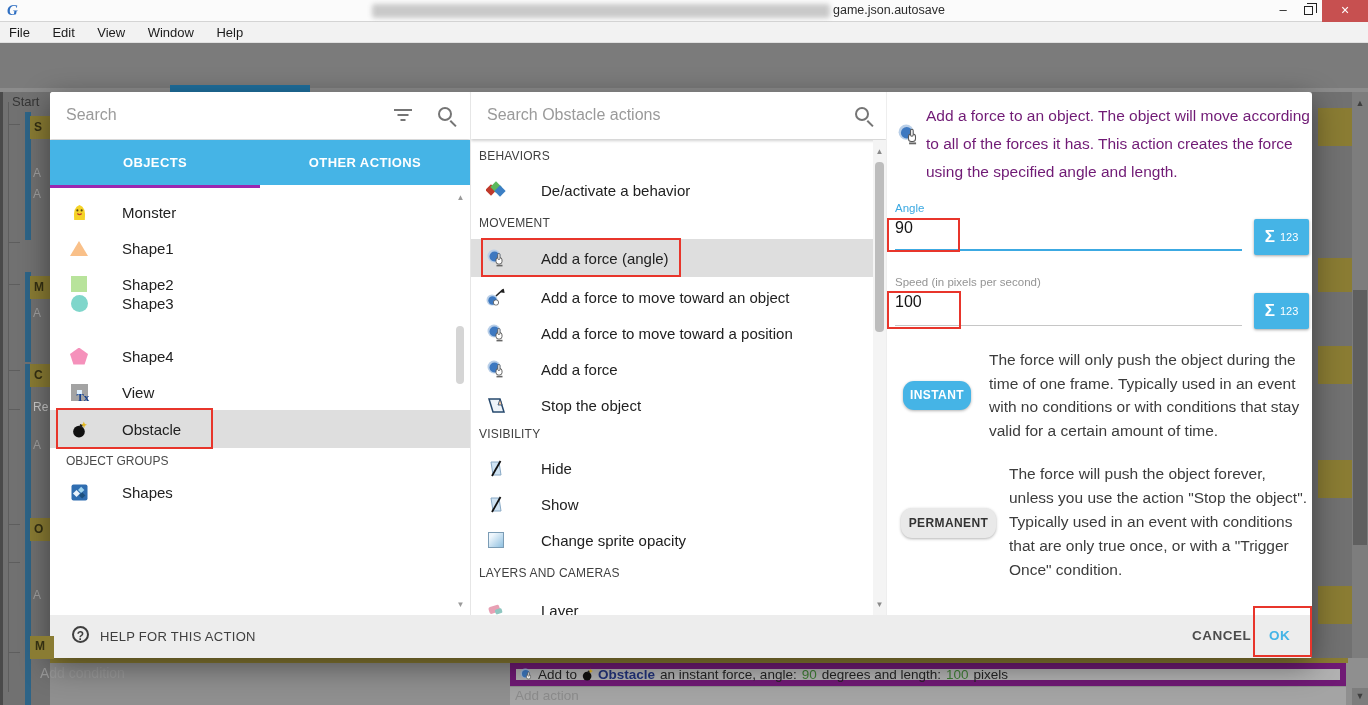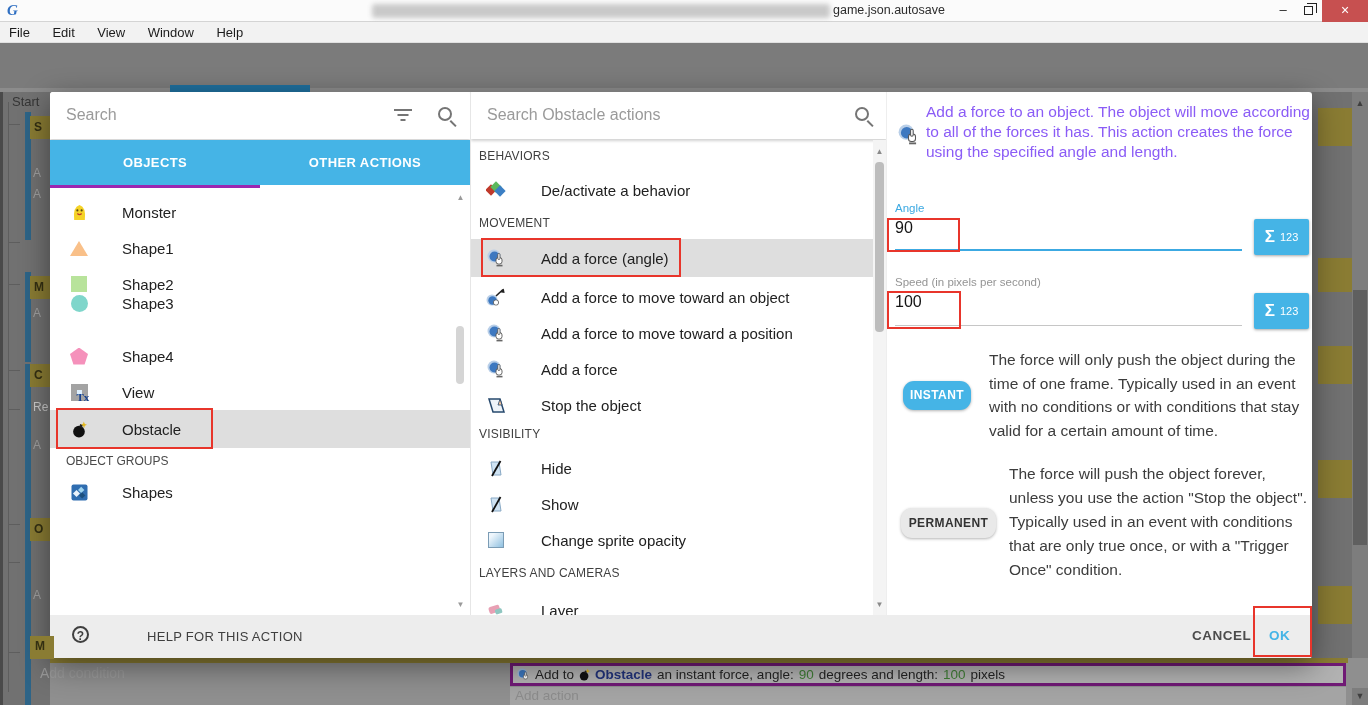--- a/index.html
+++ b/index.html
@@ -42,21 +42,21 @@
 
   .events-right { position:absolute; left:1312px; top:92px; width:56px; height:613px; background:#717171; }
   .olive { position:absolute; left:6px; width:34px; background:#8a7c33; }
   .vscroll { position:absolute; left:40px; top:0; width:16px; height:613px; background:#7d7d7d; }
   .vscroll .arr { position:absolute; left:0; width:16px; height:16px; color:#3f3f3f; font-size:9px; text-align:center; line-height:16px; }
   .vscroll .thumb { position:absolute; left:1px; width:14px; background:#5f5f5f; }
 
   .events-bottom { position:absolute; left:50px; top:658px; width:1318px; height:47px; background:#8f8f8f; }
   .olive-strip { position:absolute; left:0; top:0; width:1298px; height:5px; background:#8a7c33; }
   .add-condition { position:absolute; left:-10px; top:7px; font-size:14px; color:#9a9a9a; }
-  .event-row { position:absolute; left:460px; top:5px; width:836px; height:23px; background:#b2b2b2; border:3px solid #701a75; display:flex; align-items:center; gap:5px; padding-left:4px; font-size:13.5px; color:#242424; white-space:nowrap; }
+  .event-row { position:absolute; left:460px; top:5px; width:836px; height:23px; background:#b2b2b2; border:6px solid #701a75; display:flex; align-items:center; gap:5px; padding-left:4px; font-size:13.5px; color:#242424; white-space:nowrap; }
   .event-obj { color:#22337a; font-weight:bold; }
   .event-num { color:#3f7d35; }
   .add-action-row { position:absolute; left:460px; top:29px; width:836px; height:18px; background:#a4a4a4; font-size:13.5px; color:#8b8b8b; padding:1px 0 0 5px; }
 
   
   .dialog { position:absolute; left:50px; top:92px; width:1262px; height:566px; background:#fff; border-radius:3px; box-shadow:0 8px 30px rgba(0,0,0,.45); z-index:10; }
   .col-left { position:absolute; left:0; top:0; width:420px; height:523px; overflow:hidden; }
   .col-mid { position:absolute; left:420px; top:0; width:416px; height:523px; border-left:1px solid #e6e6e6; overflow:hidden; }
   .col-right { position:absolute; left:836px; top:0; width:426px; height:523px; border-left:1px solid #eee; }
 
@@ -83,39 +83,39 @@
   .actrow { position:absolute; left:0; width:402px; height:36px; display:flex; align-items:center; }
   .actrow .aicon { width:22px; margin-left:14px; display:flex; justify-content:center; }
   .actrow .alabel { margin-left:34px; font-size:15px; color:#212121; }
 
   .mscroll { position:absolute; left:402px; top:48px; width:13px; height:475px; background:#f4f4f4; }
   .mscroll .arr { position:absolute; left:0; width:13px; height:14px; color:#8a8a8a; font-size:8px; text-align:center; line-height:14px; }
   .mscroll .thumb { position:absolute; left:2px; width:9px; background:#bdbdbd; border-radius:4px; }
   .lscroll-arr { position:absolute; left:404px; width:13px; height:12px; color:#9a9a9a; font-size:8px; text-align:center; }
   .lscroll-thumb { position:absolute; left:406px; top:138px; width:8px; height:58px; background:#d5d5d5; border-radius:4px; }
 
-  .desc-text { position:absolute; left:39px; top:10px; width:386px; font-size:15.5px; line-height:20px; color:#8b5cf6; }
+  .desc-text { position:absolute; left:39px; top:10px; width:386px; font-size:15.5px; line-height:28px; color:#701a75; }
   .field-label { position:absolute; left:8px; font-size:11.5px; }
   .label-blue { color:#3ca9e2; }
   .label-gray { color:#949494; }
   .field-input { position:absolute; left:8px; width:200px; border:none; outline:none; font-size:16px; color:#141414; background:transparent; }
   .underline { position:absolute; left:8px; width:347px; }
   .ul-focus { height:2px; background:#3ca9e2; }
   .ul-plain { height:1px; background:#c6c6c6; }
   .sigma-btn { position:absolute; left:367px; width:55px; height:36px; background:#45b4e6; border-radius:2px; box-shadow:0 1px 3px rgba(0,0,0,.35); color:#fff; display:flex; align-items:center; justify-content:center; gap:5px; }
   .sigma-s { font-size:17px; font-weight:bold; }
   .sigma-n { font-size:11px; }
   .mode-btn { position:absolute; border-radius:11px; font-size:12px; font-weight:bold; letter-spacing:.4px; text-align:center; box-shadow:0 1px 3px rgba(0,0,0,.3); }
   .btn-instant { left:16px; top:289px; width:68px; height:29px; background:#45b4e6; color:#fff; line-height:29px; }
   .btn-permanent { left:14px; top:416px; width:95px; height:30px; background:#e9e9e9; color:#333; line-height:30px; }
   .mode-text { position:absolute; font-size:15.5px; line-height:23.5px; color:#3c3c3c; }
 
   .dfooter { position:absolute; left:0; top:523px; width:1262px; height:43px; background:#ededed; border-radius:0 0 3px 3px; }
   .help-icon { position:absolute; left:22px; top:11px; width:17px; height:17px; border:2px solid #3f3f3f; border-radius:50%; color:#3f3f3f; font-size:12px; font-weight:bold; text-align:center; line-height:17px; }
-  .help-text { position:absolute; left:50px; top:14px; font-size:13px; color:#3f3f3f; letter-spacing:.3px;margin-left:47px; }
+  .help-text { position:absolute; left:50px; top:14px; font-size:13px; color:#3f3f3f; letter-spacing:.3px; }
   .foot-btn { position:absolute; top:13px; font-size:13.5px; font-weight:bold; letter-spacing:.5px; }
   .btn-cancel { left:1142px; color:#4c4c4c; }
   .btn-ok { left:1219px; color:#45b4e6; }
 
   
   .redbox { position:absolute; border:2px solid #e8352b; z-index:30; }
 
   
   .tri-orange { width:0; height:0; border-left:9px solid transparent; border-right:9px solid transparent; border-bottom:15px solid #f9c089; }
   .sq-green { width:16px; height:16px; background:#b8e39b; }

